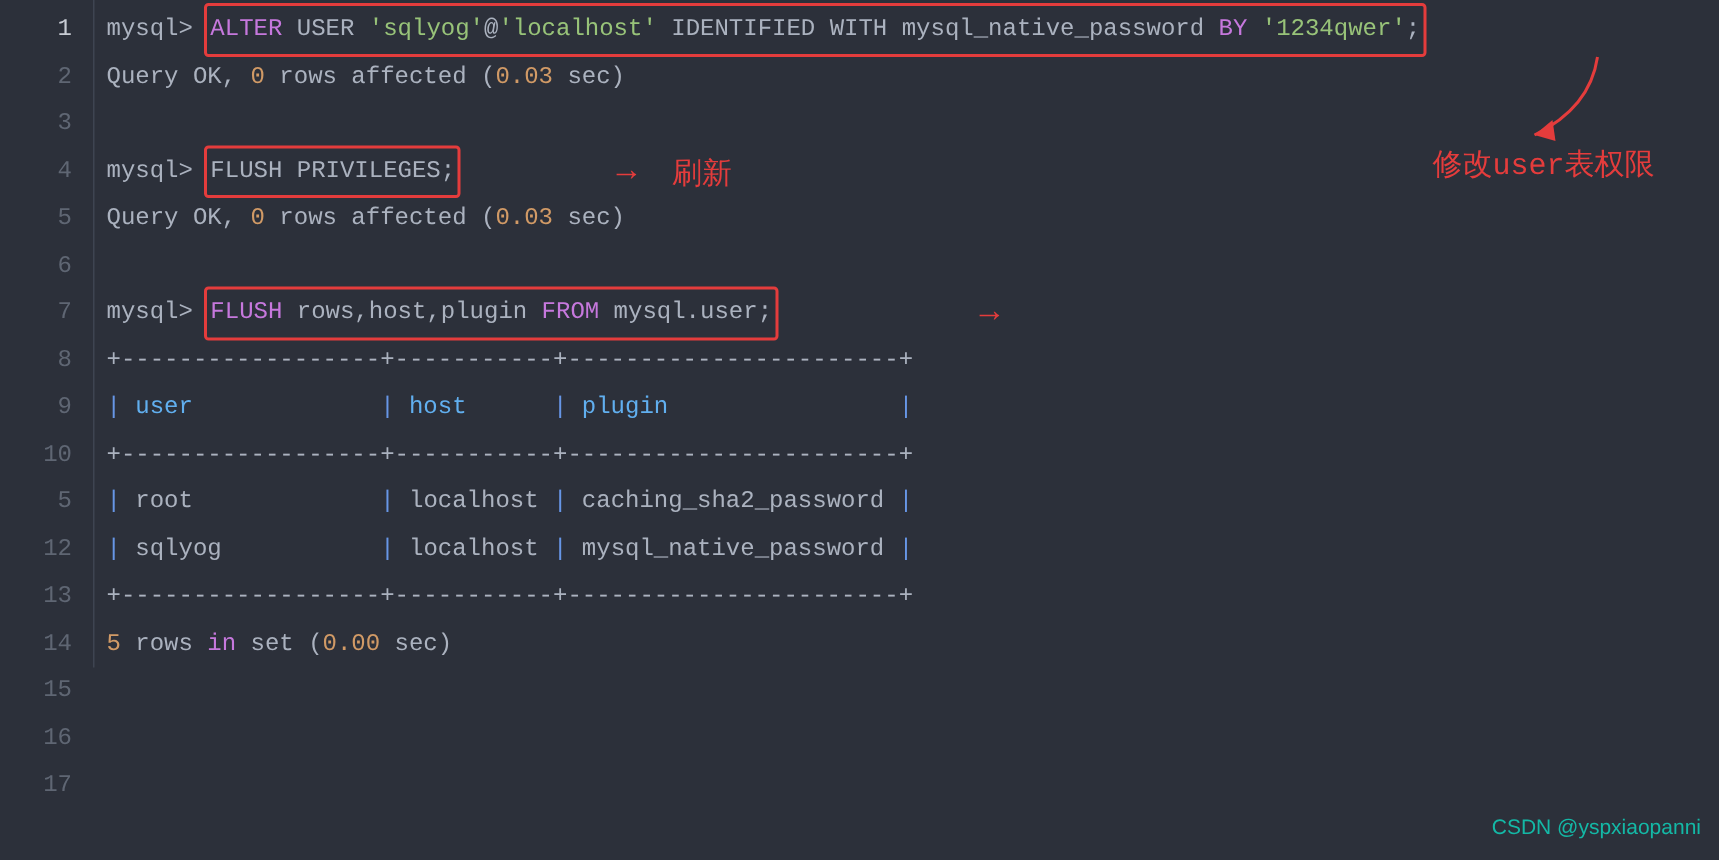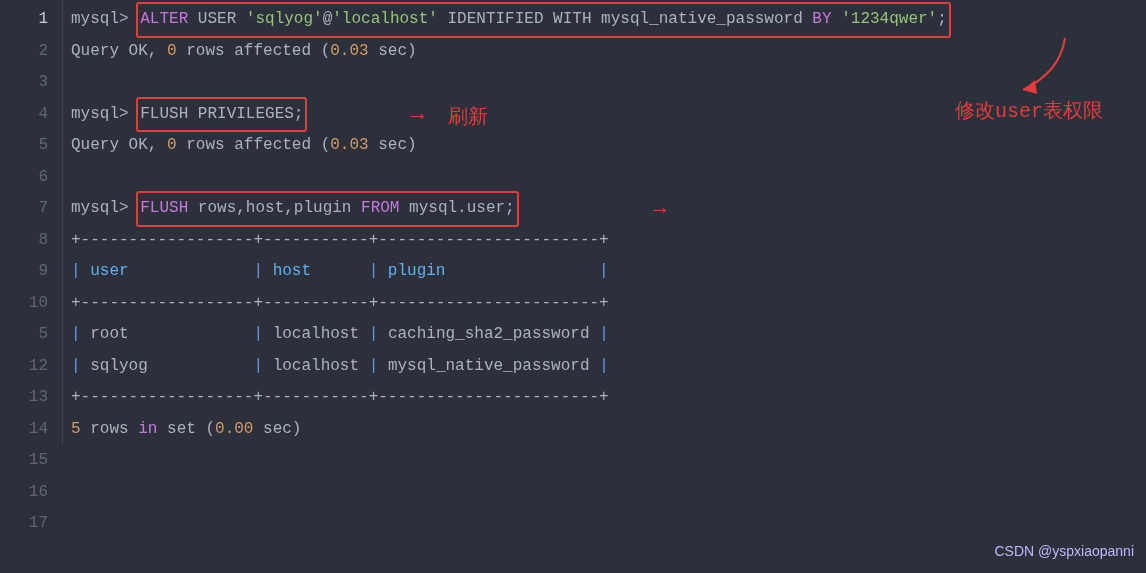--- a/index.html
+++ b/index.html
@@ -64,21 +64,21 @@
     line-height: 1;
   }
   svg.arrow-svg { position: absolute; overflow: visible; }
   svg.arrow-svg path { stroke: #e43c3c; stroke-width: 2; fill: none; }
   svg.arrow-svg .head { fill: #e43c3c; }
 
   .watermark {
     position: absolute;
     right: 12px;
     bottom: 6px;
-    color: #c4b5fd;
+    color: #14b8a6;
     font-family: sans-serif;
     font-size: 14px;
   }
 </style>
 </head>
 <body>
 
 <div class="gutter" id="gutter">
     <div class="ln">1</div>
     <div class="ln">2</div>

